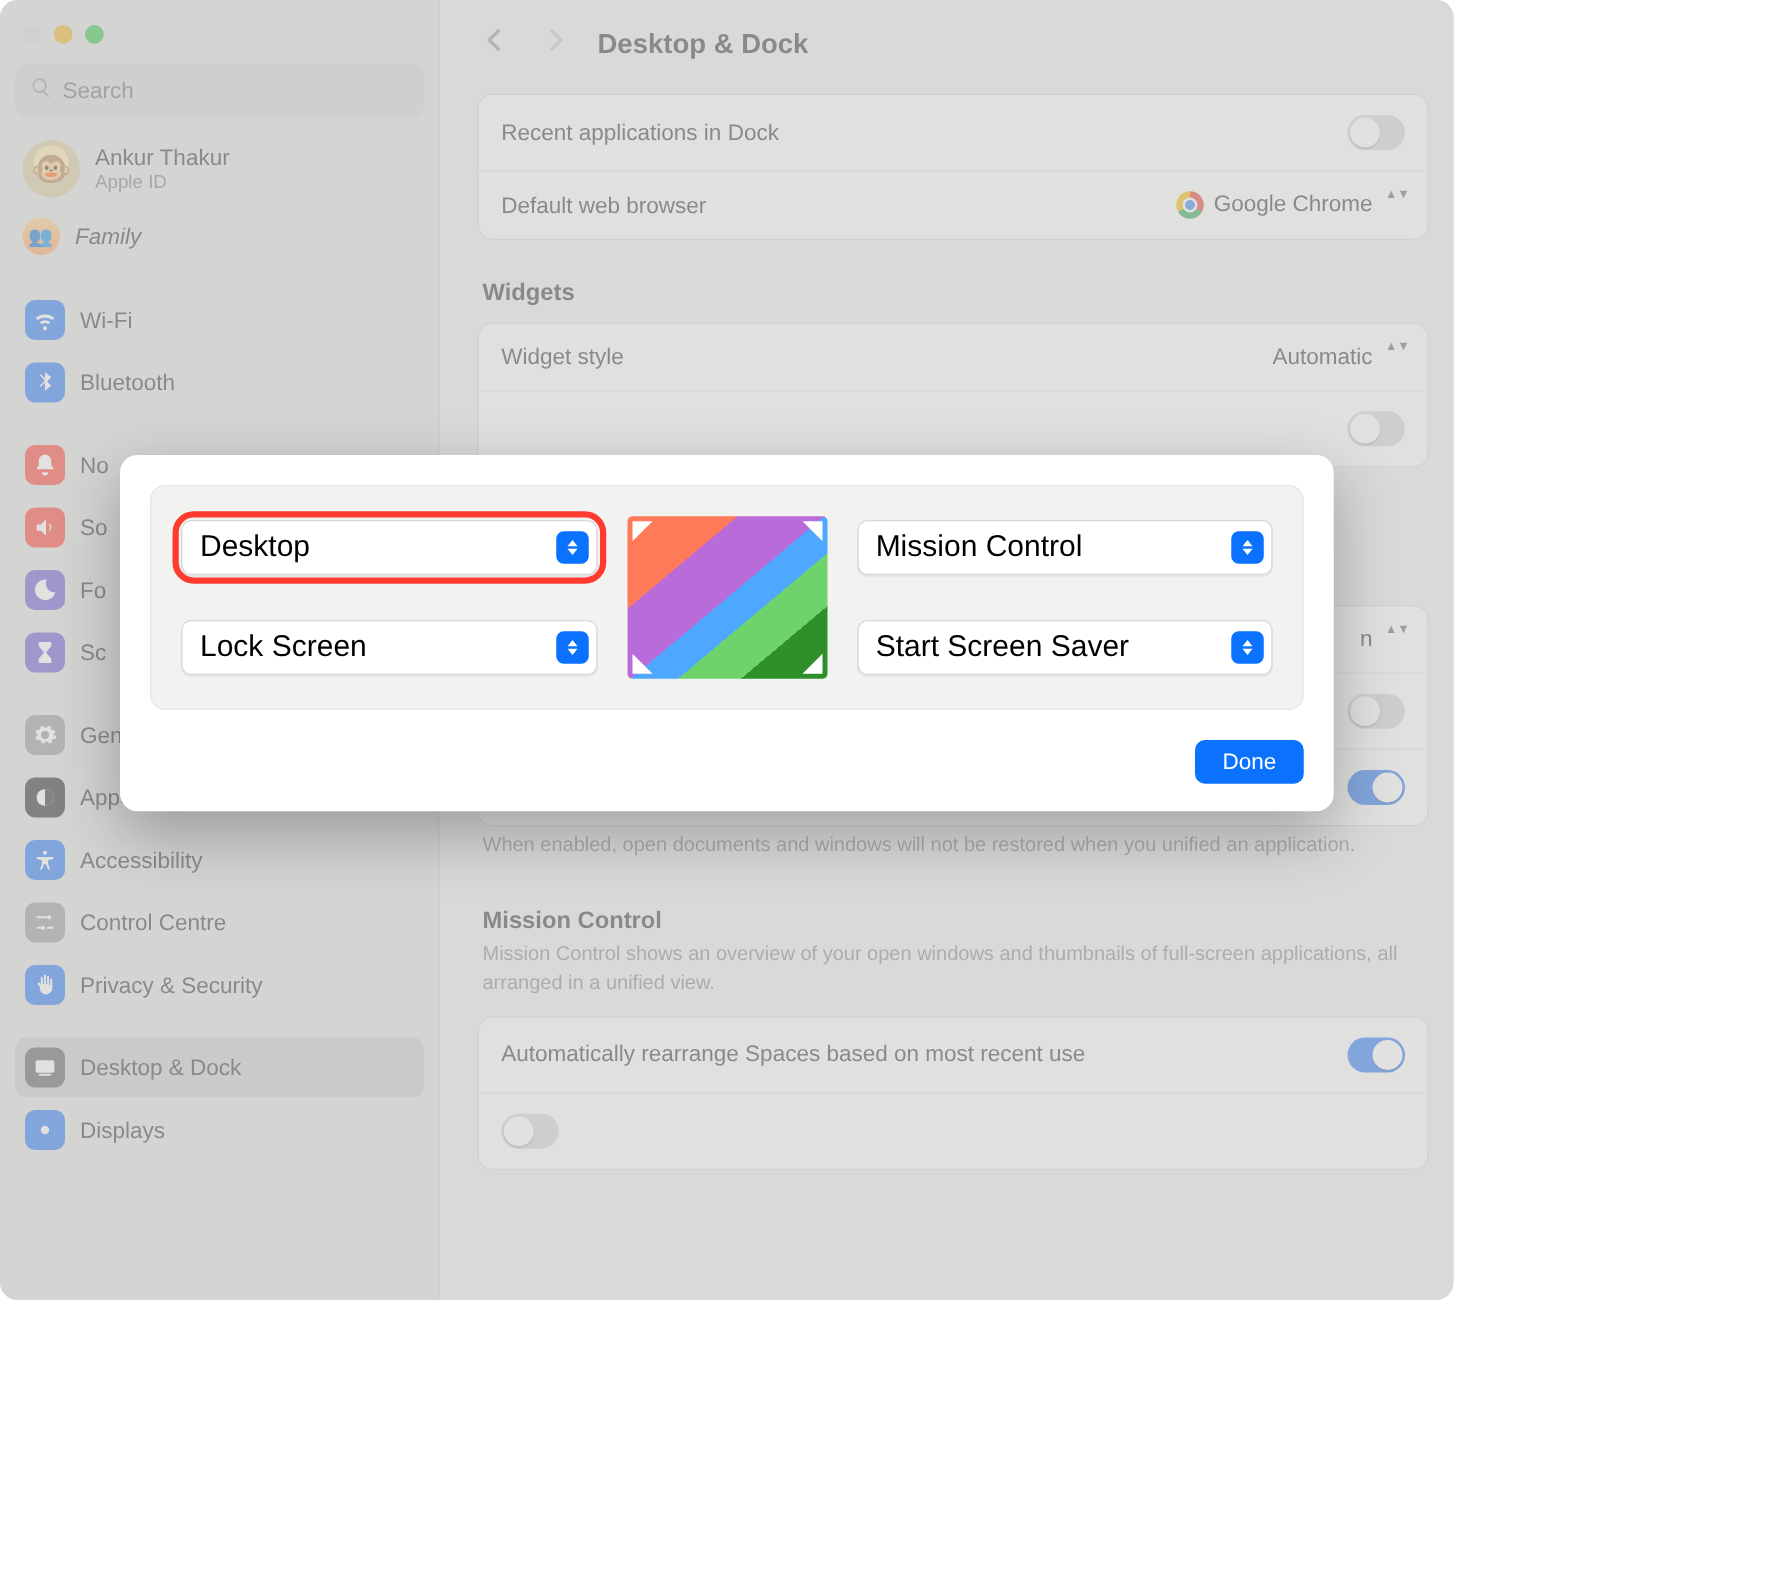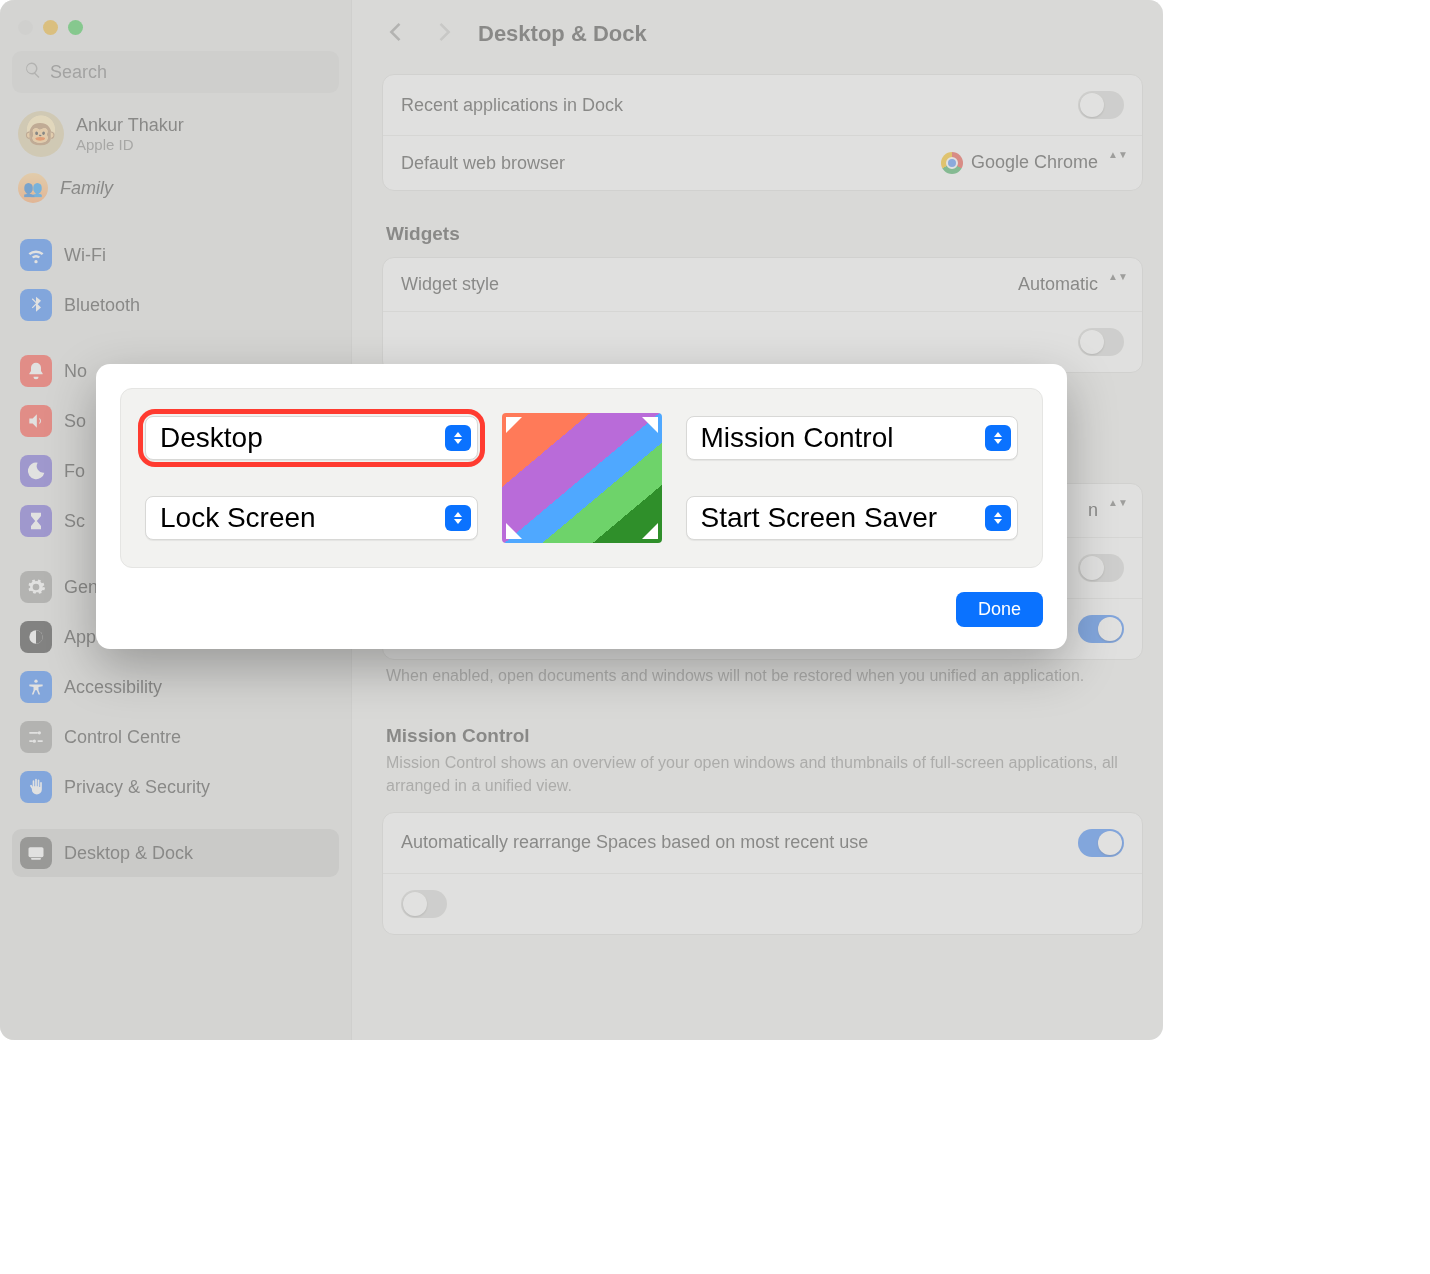--- a/index.html
+++ b/index.html
@@ -41,21 +41,21 @@
   .chrome-icon::after { content:""; position:absolute; inset:5px; background:#4285f4; border-radius:50%; border:2px solid #fff; }
   .sel-arrows { width:16px; color:#6b6b69; margin-left:10px; display:inline-flex; flex-direction:column; line-height:6px; font-size:10px; }
   .sel-value { display:flex; align-items:flex-start; }
   .desc { font-size:16px; color:#8a8a88; padding:0 6px 0 4px; line-height:1.45; margin-top:4px; }
   .mc-title { font-weight:700; font-size:19px; color:#3c3c3b; margin:38px 0 4px 4px; }
   
   .scrim { position:absolute; inset:0; background:rgba(200,200,198,.55); }
   .modal { position:absolute; left:96px; top:364px; right:96px; background:#fff; border-radius:14px; box-shadow:0 18px 50px rgba(0,0,0,.28); padding:0 0 22px 0; }
   .modal-inner { margin:24px; background:#F2F2F0; border:1px solid #e5e5e3; border-radius:12px; padding:24px; display:flex; gap:24px; align-items:center; }
   .corners-grid { display:grid; grid-template-columns:1fr auto 1fr; grid-template-rows:auto auto; gap:30px 24px; align-items:center; width:100%; }
-  .dd { display:flex; align-items:center; justify-content:space-between; background:#fff; border:1px solid #d8d8d6; border-radius:8px; padding:8px 6px 8px 14px; font-size:28px; box-shadow:0 1px 1px rgba(0,0,0,.06); height:44px; }
+  .dd { display:flex; align-items:center; justify-content:space-between; background:#fff; border:1px solid #d8d8d6; border-radius:8px; padding:8px 6px 8px 14px; font-size:24px; box-shadow:0 1px 1px rgba(0,0,0,.06); height:44px; }
   .dd-btn { width:26px; height:26px; border-radius:6px; background:#0a72ff; display:flex; flex-direction:column; align-items:center; justify-content:center; gap:0; }
   .dd-btn::before,.dd-btn::after { content:""; border-left:4px solid transparent; border-right:4px solid transparent; }
   .dd-btn::before { border-bottom:5px solid #fff; margin-bottom:2px; }
   .dd-btn::after { border-top:5px solid #fff; }
   .highlight { outline:5px solid #ff3b30; outline-offset:2px; border-radius:10px; }
   .preview { width:160px; height:130px; grid-row:1 / span 2; grid-column:2; border-radius:4px; overflow:hidden; position:relative; background:linear-gradient(140deg,#ff7a59 0 28%,#b96bd9 28% 50%,#4fa8ff 50% 62%,#6ed36a 62% 78%,#2f8f2a 78% 100%); }
   .preview .corner { position:absolute; width:0; height:0; }
   .tlc { top:4px; left:4px; border-bottom:16px solid transparent; border-left:16px solid #fff; }
   .trc { top:4px; right:4px; border-bottom:16px solid transparent; border-right:16px solid #fff; }
   .blc { bottom:4px; left:4px; border-top:16px solid transparent; border-left:16px solid #fff; }
@@ -198,20 +198,29 @@
 
       <div class="sb-item active">
         <div class="sb-icon" style="background:#5f5f5d">
             <svg viewBox="0 0 24 24">
               <rect x="3" y="5" width="18" height="12" rx="2" fill="#fff"></rect>
               <rect x="6" y="18" width="12" height="2" rx="1" fill="#fff"></rect>
             </svg>
           </div>
         <span>Desktop &amp; Dock</span>
       </div>
+      <div class="sb-item">
+        <div class="sb-icon" style="background:#2E7CF6">
+            <svg viewBox="0 0 24 24">
+              <circle cx="12" cy="12" r="4"></circle>
+              <path d="M12 2v3M12 19v3M2 12h3M19 12h3M5 5l2 2M17 17l2 2M5 19l2-2M17 7l2-2"></path>
+            </svg>
+          </div>
+        <span>Displays</span>
+      </div>
     </div>
   </div>
 
   <div class="main">
     <div class="header">
       <span>
         <svg class="nav-arrow" viewBox="0 0 24 24">
             <polyline points="15 5 8 12 15 19"></polyline>
           </svg>
       </span>

